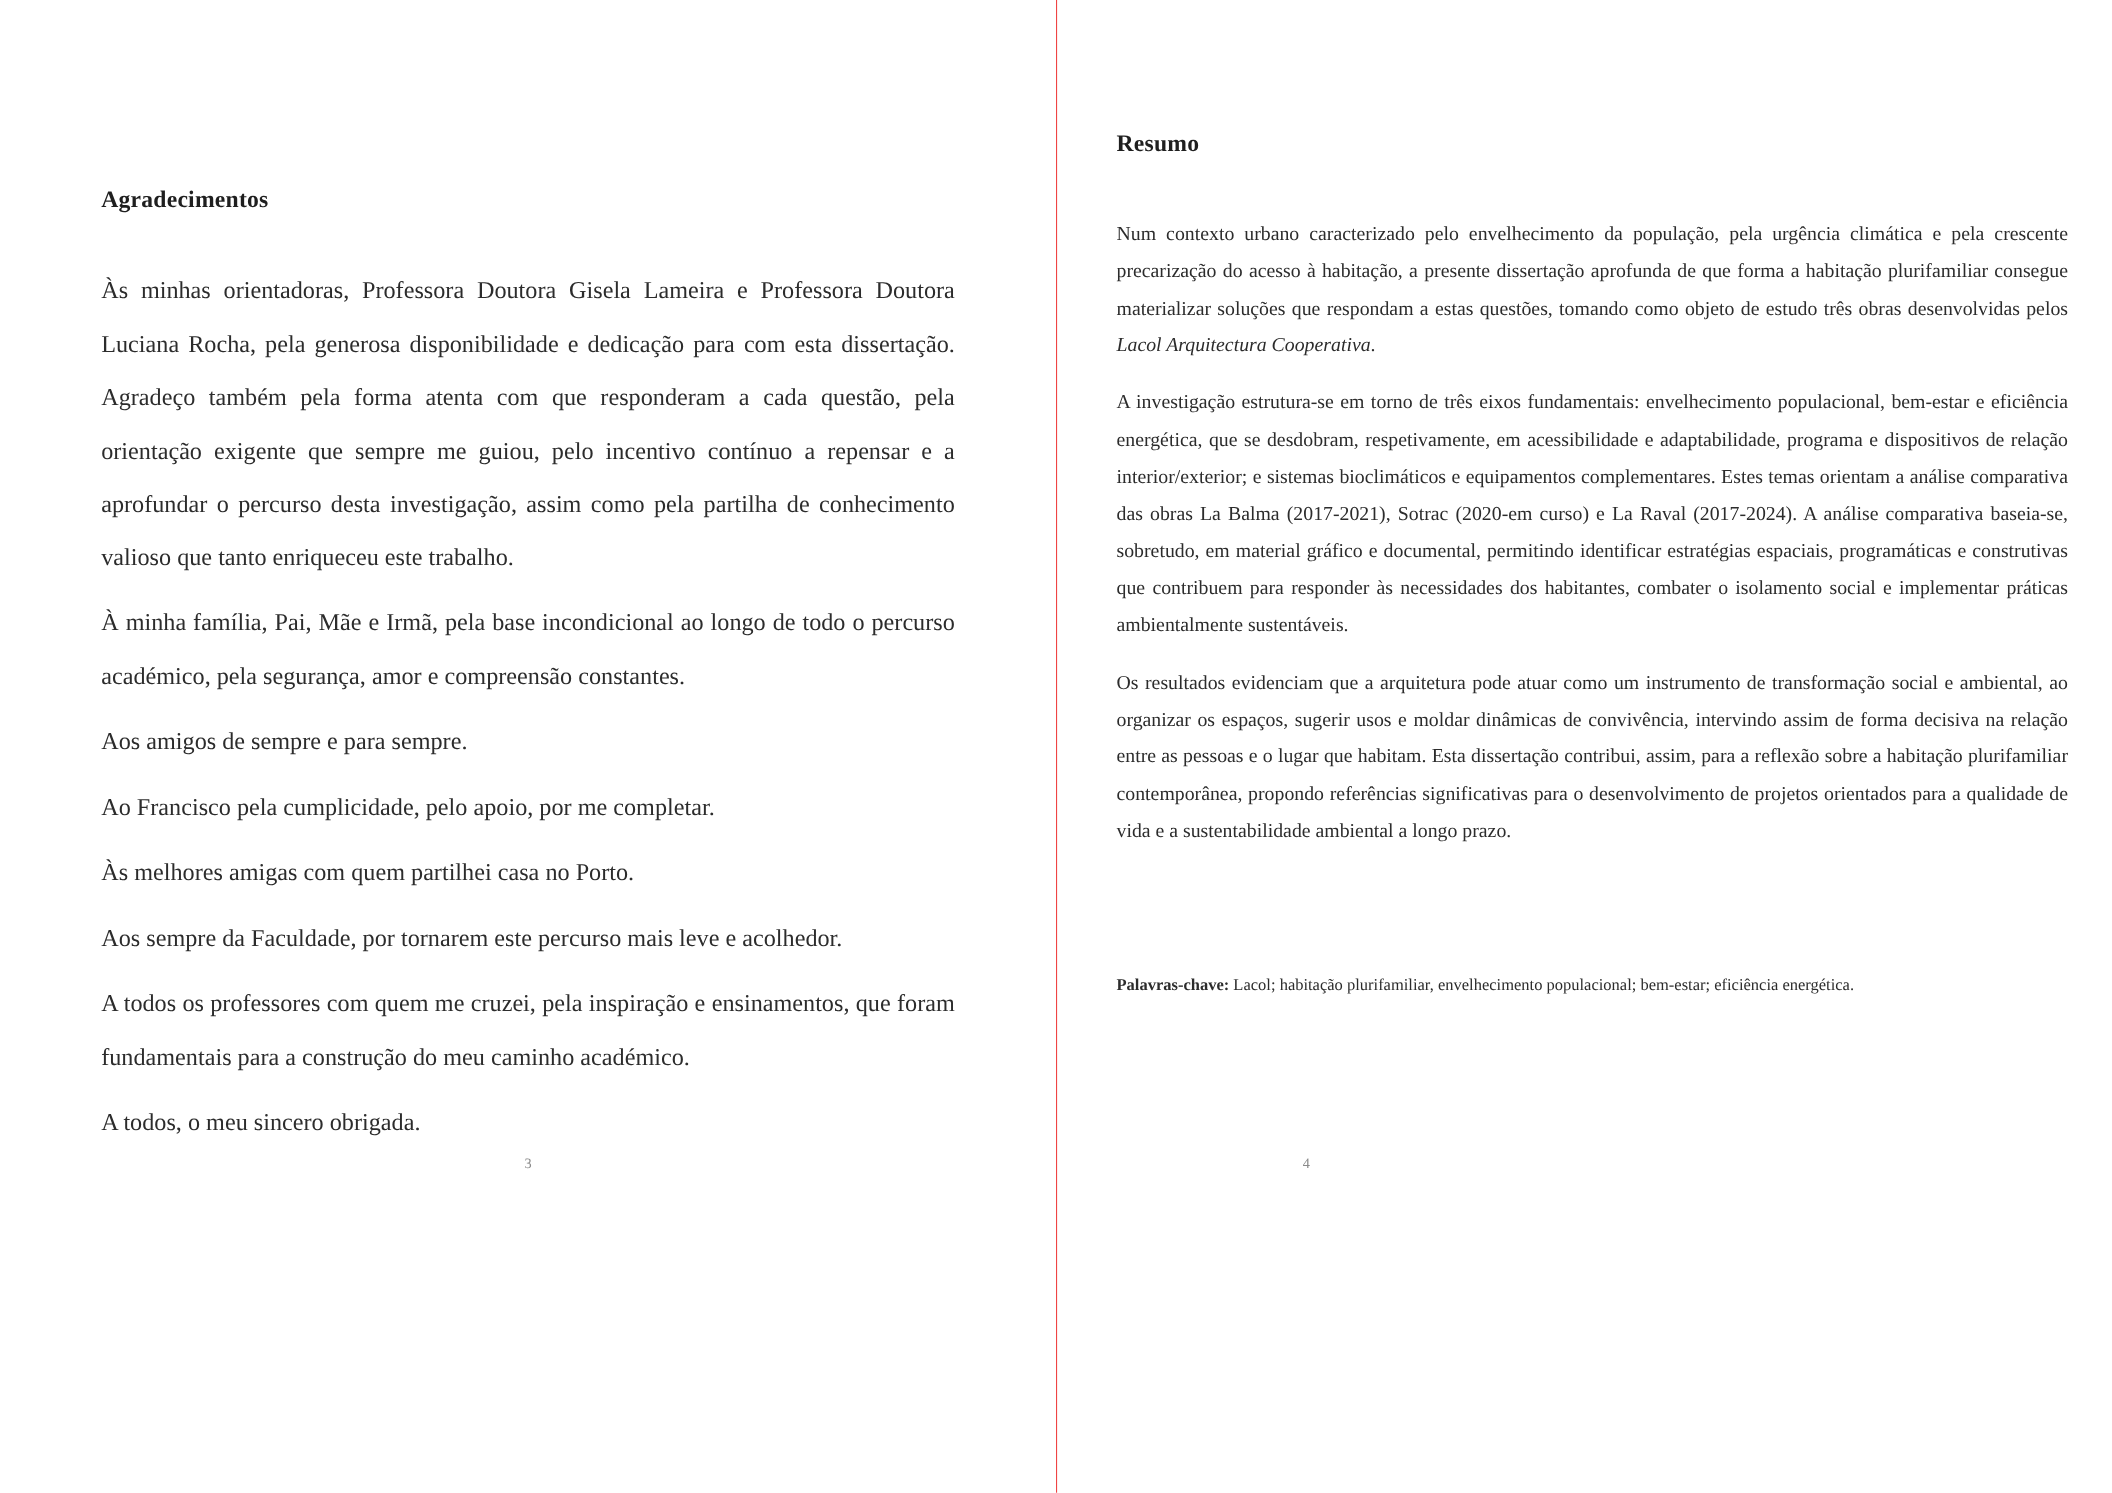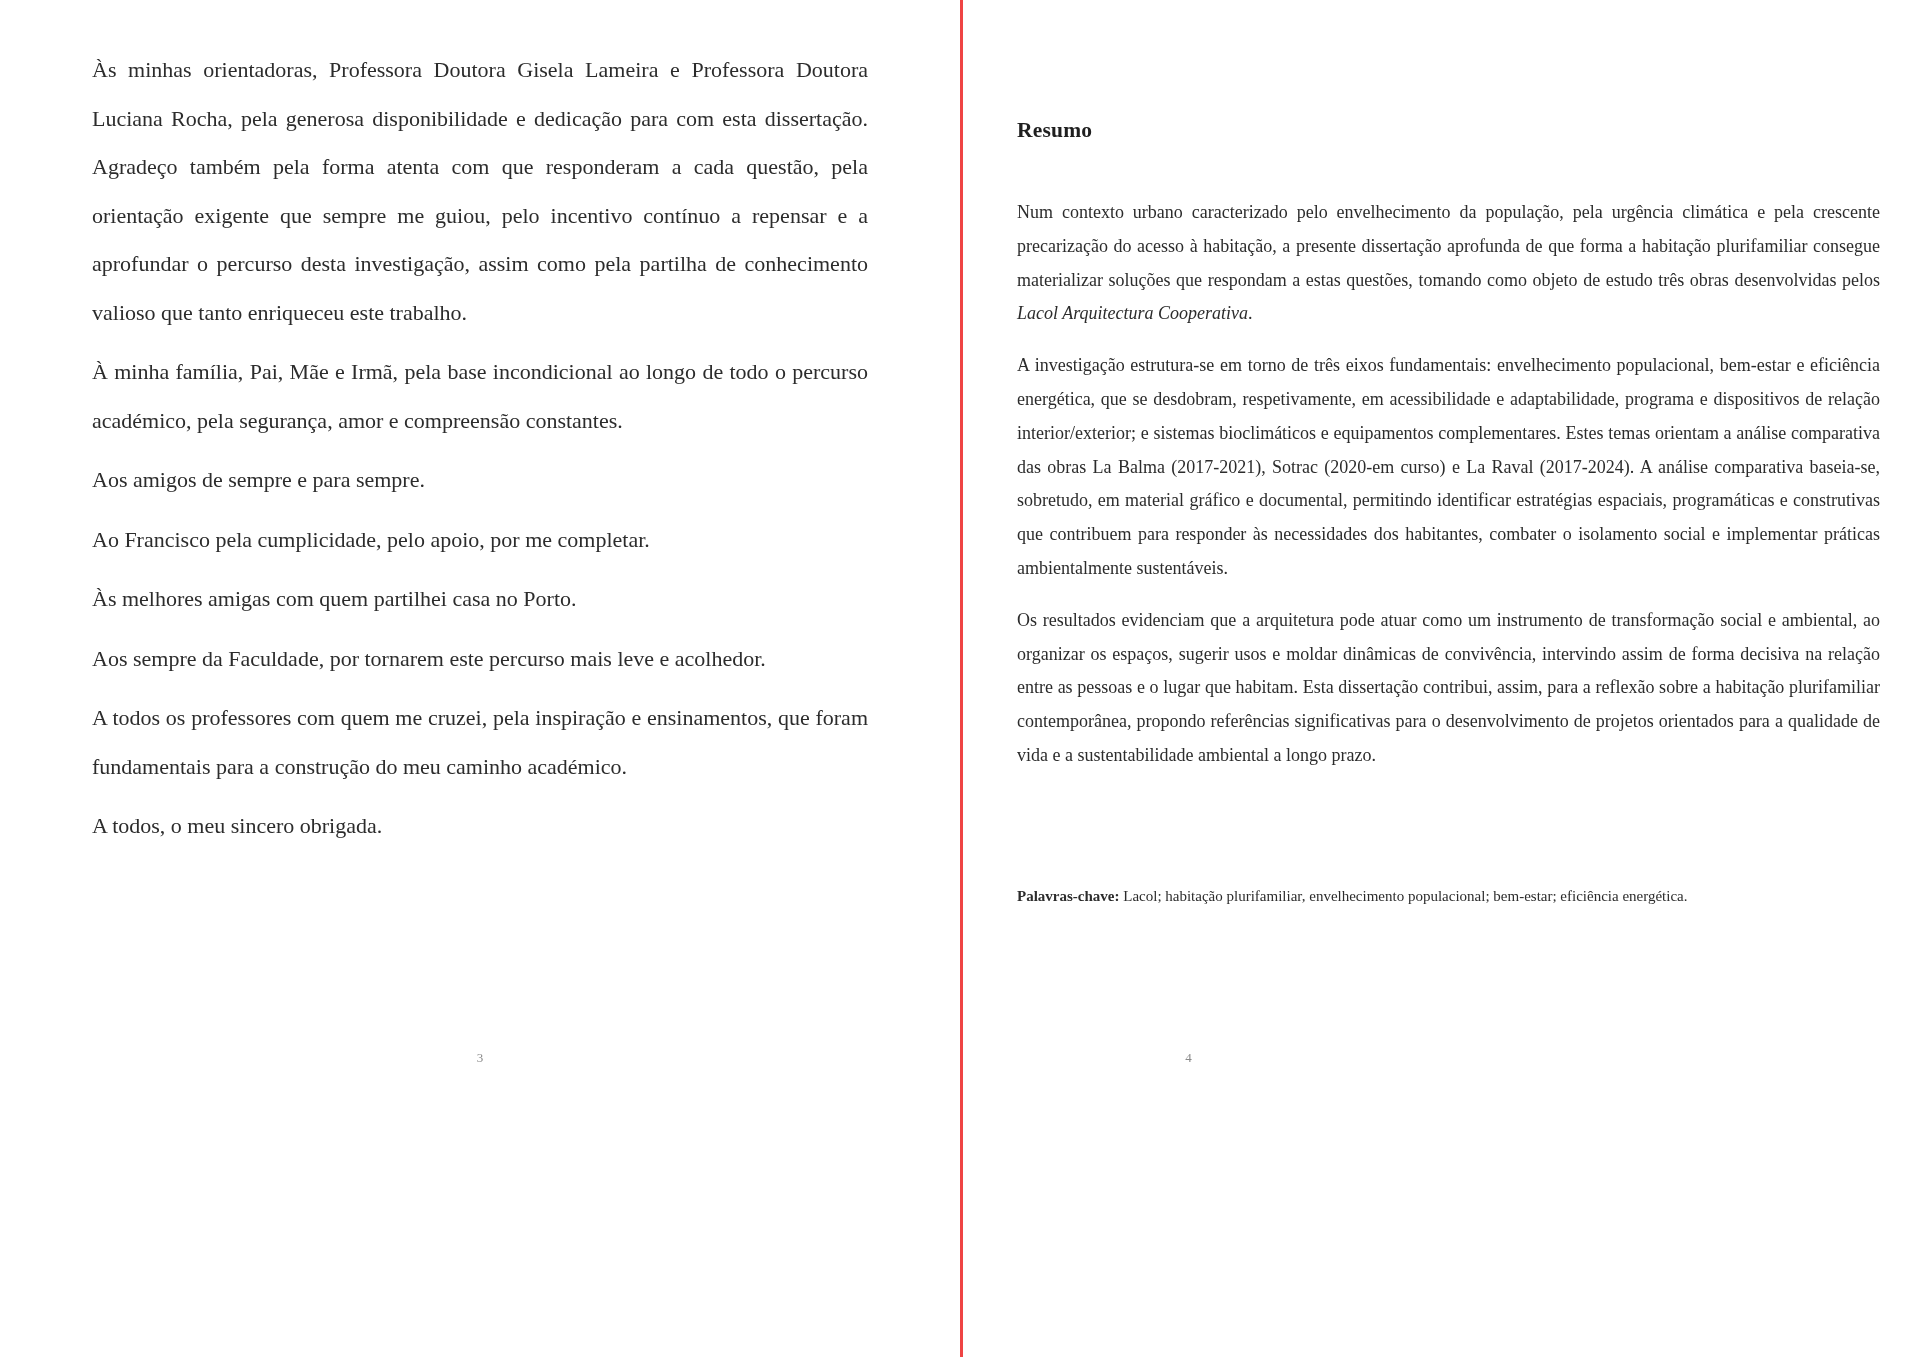--- a/index.html
+++ b/index.html
@@ -22,21 +22,21 @@
     background: #ffffff;
   }
   .page {
     position: relative;
     width: 960px;
     height: 1357px;
     background: #ffffff;
     box-sizing: border-box;
   }
   .page-right {
-    border-left: 3px solid #ef4444;
+    border-left: 1px solid #ef4444;
   }
   .content {
     position: absolute;
     left: 92px;
     right: 92px;
     top: 0;
     bottom: 0;
   }
   .page-right .content {
     left: 54px;
@@ -100,20 +100,21 @@
   .page-left .folio { bottom: 291px; }
   .page-right .folio { bottom: 291px; left: 54px; right: 560px; text-align: center; }
 </style>
 </head>
 <body>
 
 <div class="spread">
 
   <div class="page page-left">
     <div class="content">
+      <h1 class="heading">Agradecimentos</h1>
       <div class="body-block" id="left-body">
           <p class="para last-line-natural">Às minhas orientadoras, Professora Doutora Gisela Lameira e Professora Doutora Luciana Rocha, pela generosa disponibilidade e dedicação para com esta dissertação. Agradeço também pela forma atenta com que responderam a cada questão, pela orientação exigente que sempre me guiou, pelo incentivo contínuo a repensar e a aprofundar o percurso desta investigação, assim como pela partilha de conhecimento valioso que tanto enriqueceu este trabalho.</p>
           <p class="para last-line-natural">À minha família, Pai, Mãe e Irmã, pela base incondicional ao longo de todo o percurso académico, pela segurança, amor e compreensão constantes.</p>
           <p class="para last-line-natural">Aos amigos de sempre e para sempre.</p>
           <p class="para last-line-natural">Ao Francisco pela cumplicidade, pelo apoio, por me completar.</p>
           <p class="para last-line-natural">Às melhores amigas com quem partilhei casa no Porto.</p>
           <p class="para last-line-natural">Aos sempre da Faculdade, por tornarem este percurso mais leve e acolhedor.</p>
           <p class="para last-line-natural">A todos os professores com quem me cruzei, pela inspiração e ensinamentos, que foram fundamentais para a construção do meu caminho académico.</p>
           <p class="para last-line-natural">A todos, o meu sincero obrigada.</p>
         </div>

